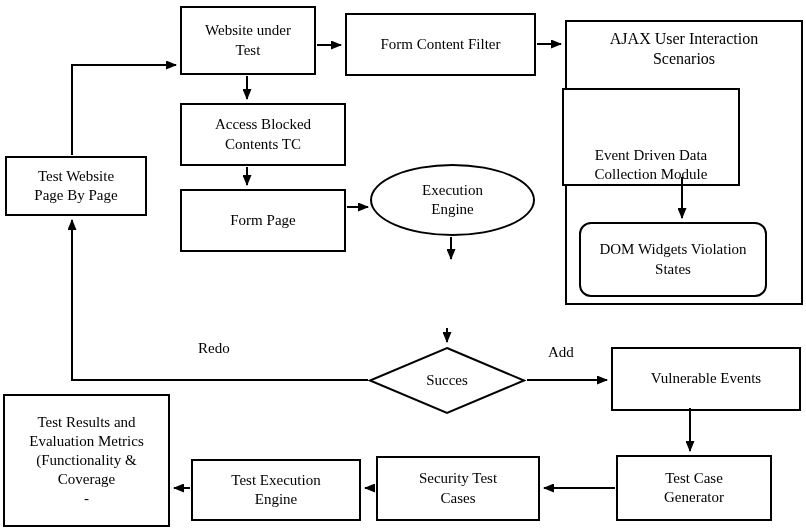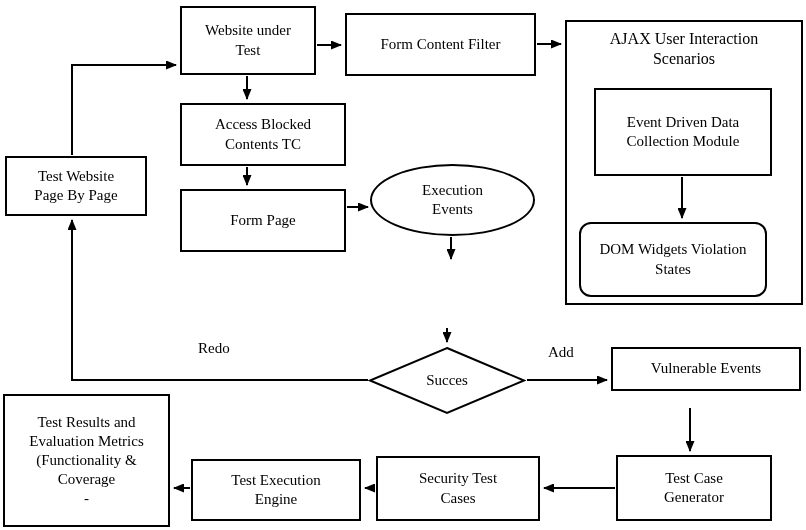--- a/index.html
+++ b/index.html
@@ -28,31 +28,31 @@
     font-size: 15px;
     line-height: 1.28;
     padding: 0 4px;
   }
   
   #n-website        { left:180px; top:6px;   width:136px; height:69px; }
   #n-ajax-filter    { left:345px; top:13px;  width:191px; height:63px; }
   #n-scenarios      { left:565px; top:20px;  width:238px; height:285px; z-index:1;
                       align-items:flex-start; padding-top:7px; }
   #n-scenarios .label { font-size:16px; }
-  #n-event-driven   { left:594px; top:88px;  width:178px; height:88px; }
+  #n-event-driven   { left:562px; top:88px;  width:178px; height:98px;align-items:flex-end; }
   #n-dom-widgets    { left:579px; top:222px; width:188px; height:75px; border-radius:12px; }
   #n-access-blocked { left:180px; top:103px; width:166px; height:63px; }
   #n-test-website   { left:5px;   top:156px; width:142px; height:60px; }
   #n-form-page      { left:180px; top:189px; width:166px; height:63px; }
   #n-execution      { left:370px; top:164px; width:165px; height:72px; border-radius:50%; }
   #n-response       { left:357px; top:263px; width:179px; height:64px; }
   #n-succes         { left:368px; top:346px; width:158px; height:69px; border:none; background:transparent; }
   #n-succes svg     { position:absolute; left:0; top:0; }
   #n-succes .label  { position:relative; z-index:1; }
-  #n-vulnerable     { left:611px; top:347px; width:190px; height:44px; }
+  #n-vulnerable     { left:611px; top:347px; width:190px; height:64px; }
   #n-test-results   { left:3px;   top:394px; width:167px; height:133px; }
   #n-test-exec      { left:191px; top:459px; width:170px; height:62px; }
   #n-security       { left:376px; top:456px; width:164px; height:65px; }
   #n-generator      { left:616px; top:455px; width:156px; height:66px; }
   .edge-label {
     position: absolute;
     font-size: 15px;
     z-index: 3;
     background: #ffffff;
     padding: 0 2px;
@@ -110,21 +110,21 @@
     <div class="label">Test Website
 Page By Page</div>
   </div>
 
   <div class="node" id="n-form-page">
     <div class="label">Form Page</div>
   </div>
 
   <div class="node" id="n-execution">
     <div class="label">Execution
-Events</div>
+Engine</div>
   </div>
 
 
   <div class="node" id="n-succes">
     <svg width="158" height="69" viewBox="0 0 158 69">
       <polygon points="79,2 156,34.5 79,67 2,34.5" fill="#ffffff" stroke="#000000" stroke-width="2"></polygon>
     </svg>
     <div class="label">Succes</div>
   </div>
 

